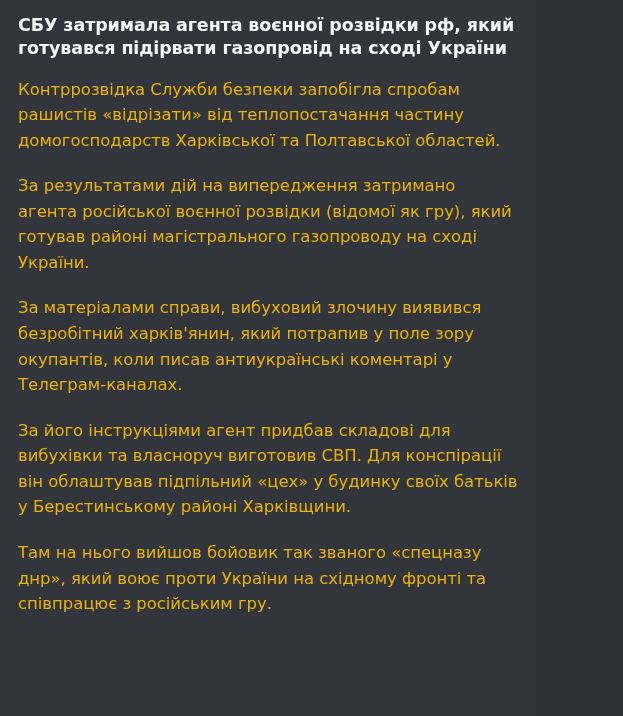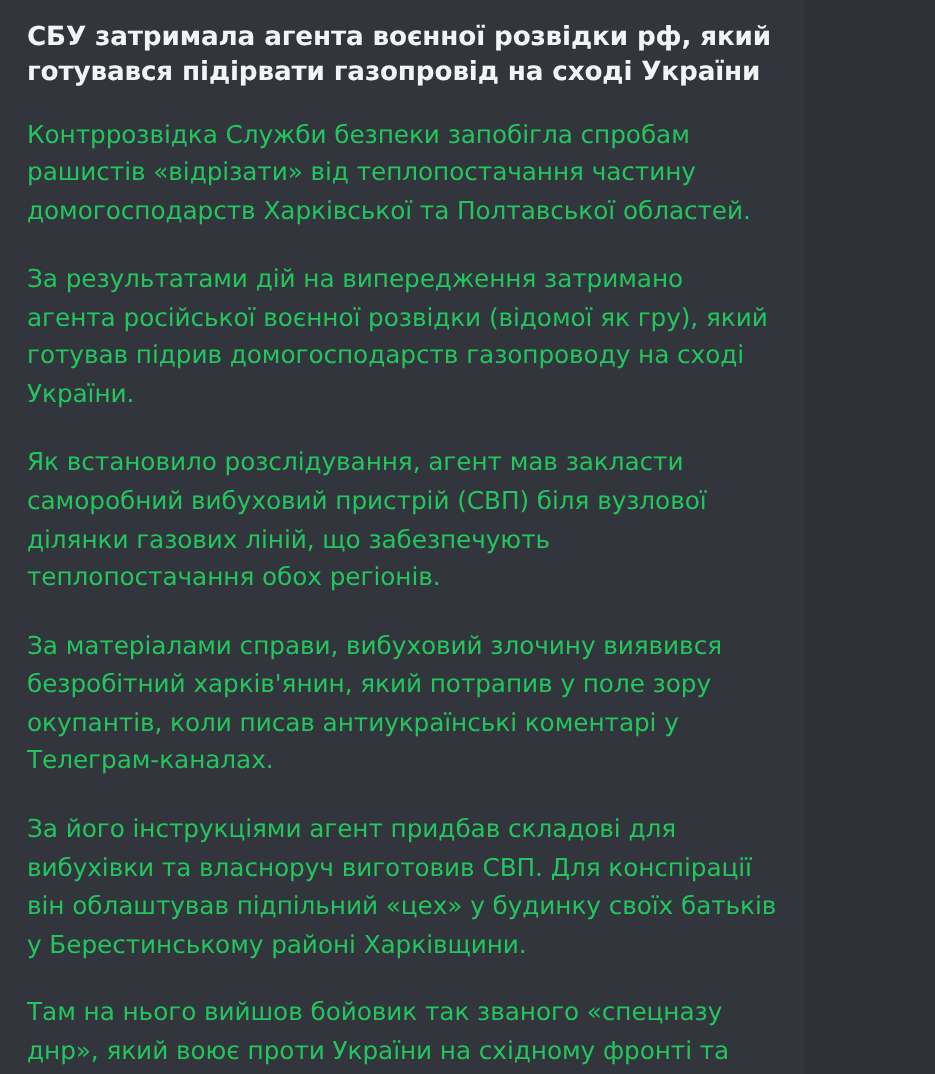--- a/index.html
+++ b/index.html
@@ -25,34 +25,33 @@
     font-size: 17.5px;
     font-weight: bold;
     line-height: 1.33;
     color: #f2f4f6;
     margin: 0 0 16px 0;
     letter-spacing: -0.1px;
   }
   .post-body p {
     font-size: 16.5px;
     line-height: 1.55;
-    color: #22c55e;
+    color: #eab308;
     margin: 0 0 20px 0;
     letter-spacing: -0.05px;
   }
   .post-body p:last-child {
     margin-bottom: 0;
   }
 </style>
 </head>
 <body>
 
 <article class="post">
   <h1 class="post-title">СБУ затримала агента воєнної розвідки рф, який готувався підірвати газопровід на сході України</h1>
   <div class="post-body">
     <p>Контррозвідка Служби безпеки запобігла спробам рашистів «відрізати» від теплопостачання частину домогосподарств Харківської та Полтавської областей.</p>
-    <p>За результатами дій на випередження затримано агента російської воєнної розвідки (відомої як гру), який готував підрив домогосподарств газопроводу на сході України.</p>
-    <p>Як встановило розслідування, агент мав закласти саморобний вибуховий пристрій (СВП) біля вузлової ділянки газових ліній, що забезпечують теплопостачання обох регіонів.</p>
+    <p>За результатами дій на випередження затримано агента російської воєнної розвідки (відомої як гру), який готував районі магістрального газопроводу на сході України.</p>
     <p>За матеріалами справи, вибуховий злочину виявився безробітний харків'янин, який потрапив у поле зору окупантів, коли писав антиукраїнські коментарі у Телеграм-каналах.</p>
     <p>За його інструкціями агент придбав складові для вибухівки та власноруч виготовив СВП. Для конспірації він облаштував підпільний «цех» у будинку своїх батьків у Берестинському районі Харківщини.</p>
     <p>Там на нього вийшов бойовик так званого «спецназу днр», який воює проти України на східному фронті та співпрацює з російським гру.</p>
   </div>
 </article>
 
 </body></html>

